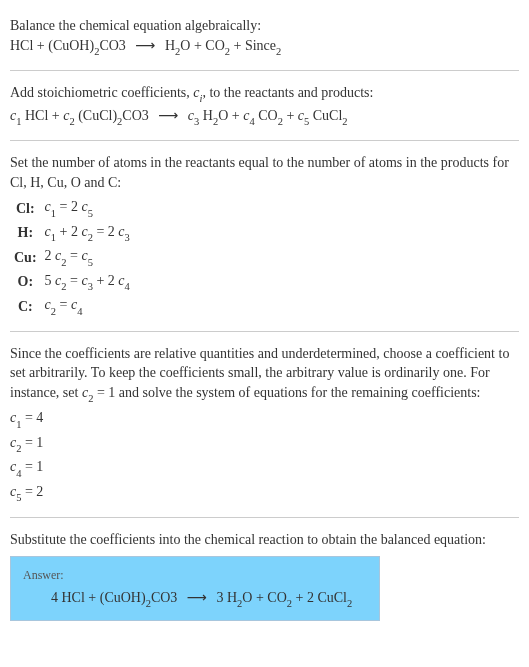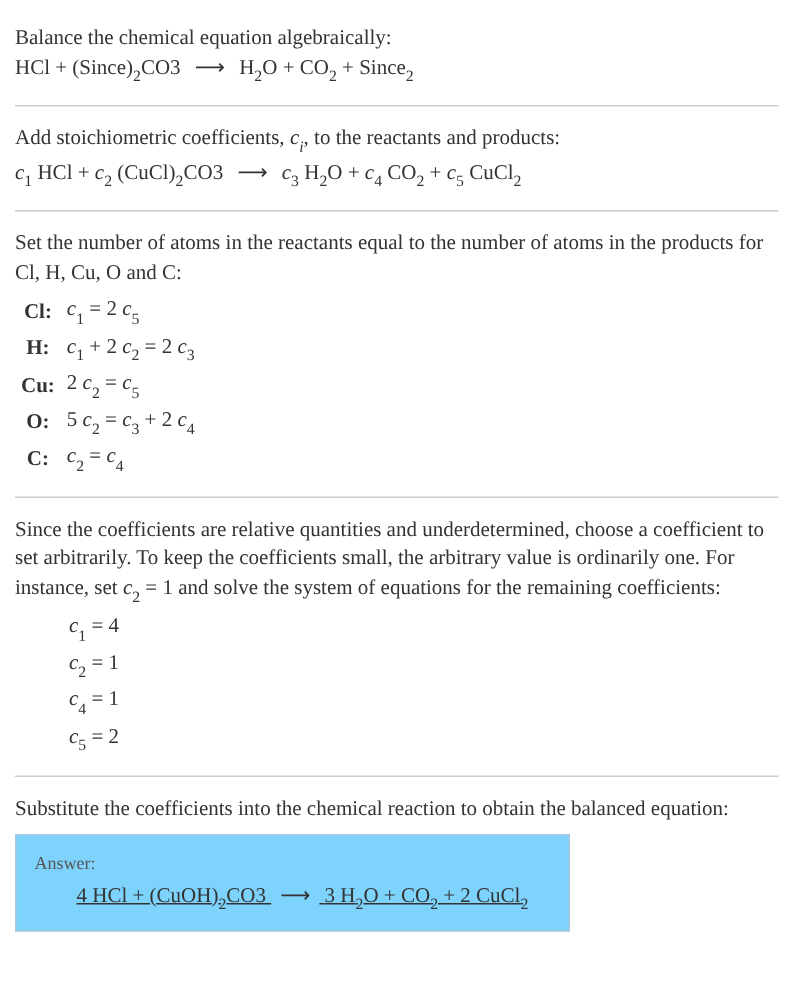--- a/index.html
+++ b/index.html
@@ -47,47 +47,45 @@
     }
     .eq-table td:first-child {
       text-align: center;
       font-weight: bold;
     }
     .coef-list {
       margin-top: 2px;
     }
     .coef-list div {
       padding: 1px 0;
-      margin-left: 36px;
     }
     .answer-box {
       border: 1px solid #a8c6dd;
       background: #7dd3fc;
       padding: 10px 12px;
       margin-top: 6px;
       display: inline-block;
       min-width: 370px;
     }
     .answer-label {
       font-size: 12px;
       color: #555;
       margin-bottom: 4px;
     }
     .answer-eq {
       padding-left: 28px;
-      text-decoration: underline;
     }
   </style>
 </head>
 <body>
 
 <div class="section">
   <div>Balance the chemical equation algebraically:</div>
   <div>
-    <span><span>HCl + (Since)</span><span class="sub">2</span><span>CO3</span></span>
+    <span><span>HCl + (CuOH)</span><span class="sub">2</span><span>CO3</span></span>
     <span class="arrow">⟶</span>
     <span><span>H</span><span class="sub">2</span><span>O + CO</span><span class="sub">2</span><span> + Since</span><span class="sub">2</span></span>
   </div>
 </div>
 
 <hr>
 
 <div class="section">
   <div>
     <span>Add stoichiometric coefficients, </span><span class="ital">c</span><span class="sub ital">i</span><span>, to the reactants and products:</span>

